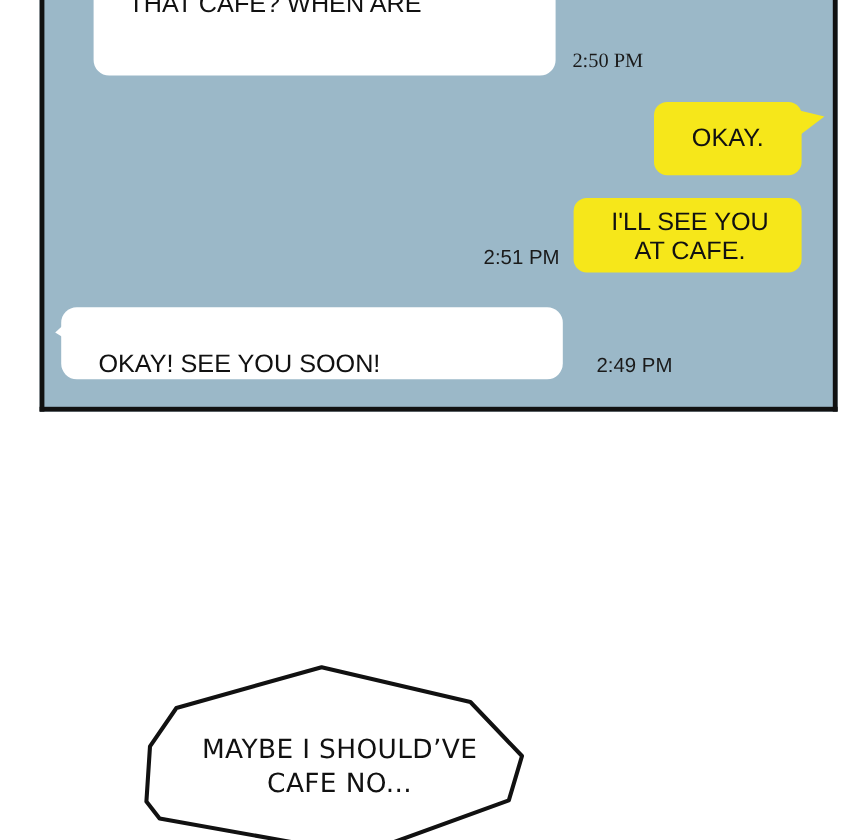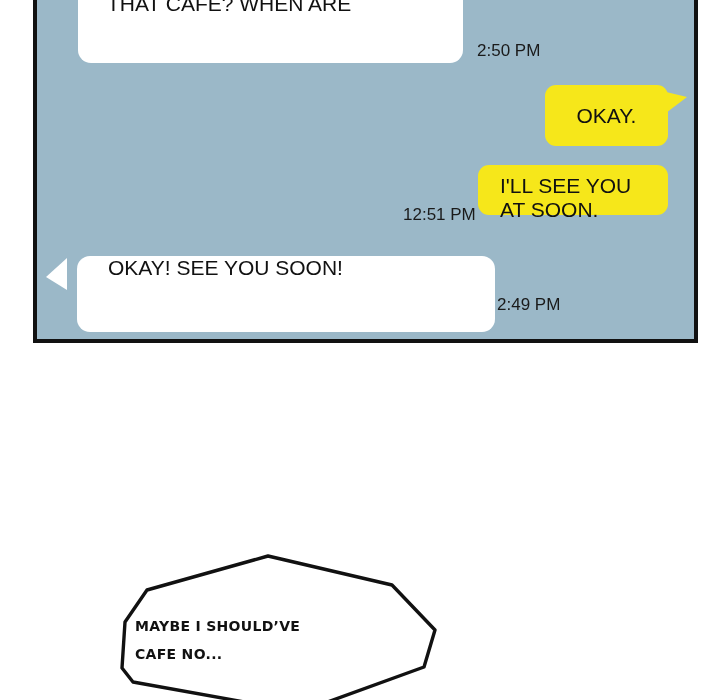--- a/index.html
+++ b/index.html
@@ -23,40 +23,41 @@
     background:var(--panel-bg);
     border:4px solid var(--ink);
     border-top:none;
   }
   .bubble{
     position:absolute;box-sizing:border-box;
     font-size:21px;line-height:24px;color:var(--ink);
     white-space:nowrap;
   }
   .b-received{background:var(--bubble-received);border-radius:13px;}
-  .b-sent{background:var(--bubble-sent);border-radius:11px;}
+  .b-sent{background:var(--bubble-sent);border-radius:11px;text-align:center;}
   .b1{left:78px;top:-62px;width:385px;height:125px;padding:54px 18px 0 29px;}
   .b2{left:545px;top:85px;width:123px;height:61px;display:flex;align-items:center;justify-content:center;}
-  .b3{left:478px;top:165px;width:190px;height:50px;padding:9px 18px 0 22px;}
-  .b4{left:77px;top:256px;width:418px;height:76px;display:flex;align-items:flex-start;padding-left:31px;}
+  .b3{left:478px;top:165px;width:190px;height:62px;padding:9px 18px 0 22px;}
+  .b4{left:51px;top:256px;width:418px;height:60px;display:flex;align-items:flex-end;padding-left:31px;}
   .tail{position:absolute;display:block;}
   .tail-sent{left:662px;top:90px;}
   .tail-received{left:45px;top:257px;}
   .timestamp{
     position:absolute;font-size:17px;line-height:20px;
     color:var(--timestamp-text);white-space:nowrap;
   }
-  .ts1{left:477px;top:41px;}
+  .ts1{left:477px;top:41px;font-family:Liberation Serif, serif;}
   .ts2{left:403px;top:205px;}
   .ts3{left:497px;top:295px;}
   .thought-svg{position:absolute;left:100px;top:545px;}
   .thought-text{
     position:absolute;left:135px;top:612px;width:296px;
+    text-align:center;
     font-family:"DejaVu Sans", sans-serif;
-    font-weight:bold;font-size:14px;line-height:28px;
+    font-weight:normal;font-size:22px;line-height:28px;
     letter-spacing:0.3px;color:var(--ink);
     white-space:nowrap;
   }
 </style>
 </head>
 <body>
 
 <div class="stage">
 
   <div class="panel"></div>
@@ -68,23 +69,23 @@
 
   <svg class="tail tail-sent" width="27" height="28">
     <polygon points="0,1 25,7 0,26" style="fill:var(--bubble-sent)"></polygon>
   </svg>
   <div class="bubble b-sent b2">
     <div>OKAY.</div>
   </div>
 
   <div class="bubble b-sent b3">
     <div>I'LL SEE YOU</div>
-    <div>AT SOON.</div>
+    <div>AT CAFE.</div>
   </div>
-  <div class="timestamp ts2">12:51 PM</div>
+  <div class="timestamp ts2">2:51 PM</div>
 
   <svg class="tail tail-received" width="23" height="35">
     <polygon points="22,1 1,20 22,33" style="fill:var(--bubble-received)"></polygon>
   </svg>
   <div class="bubble b-received b4">
     <div>OKAY! SEE YOU SOON!</div>
   </div>
   <div class="timestamp ts3">2:49 PM</div>
 
   <svg class="thought-svg" width="345" height="155">

